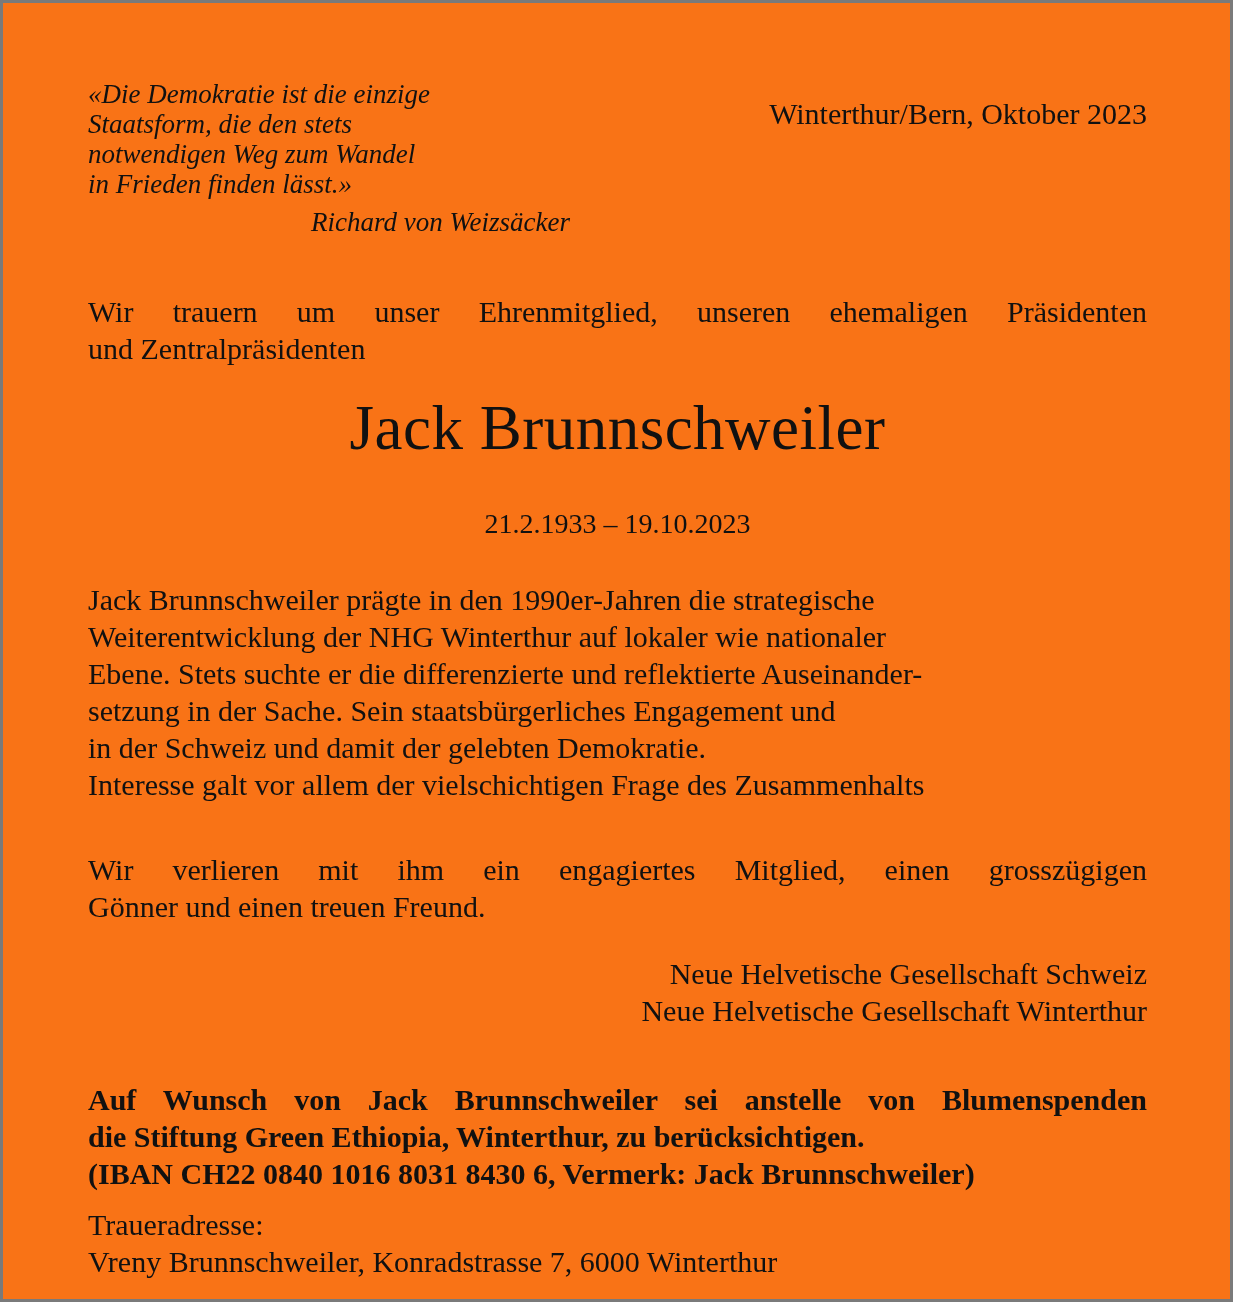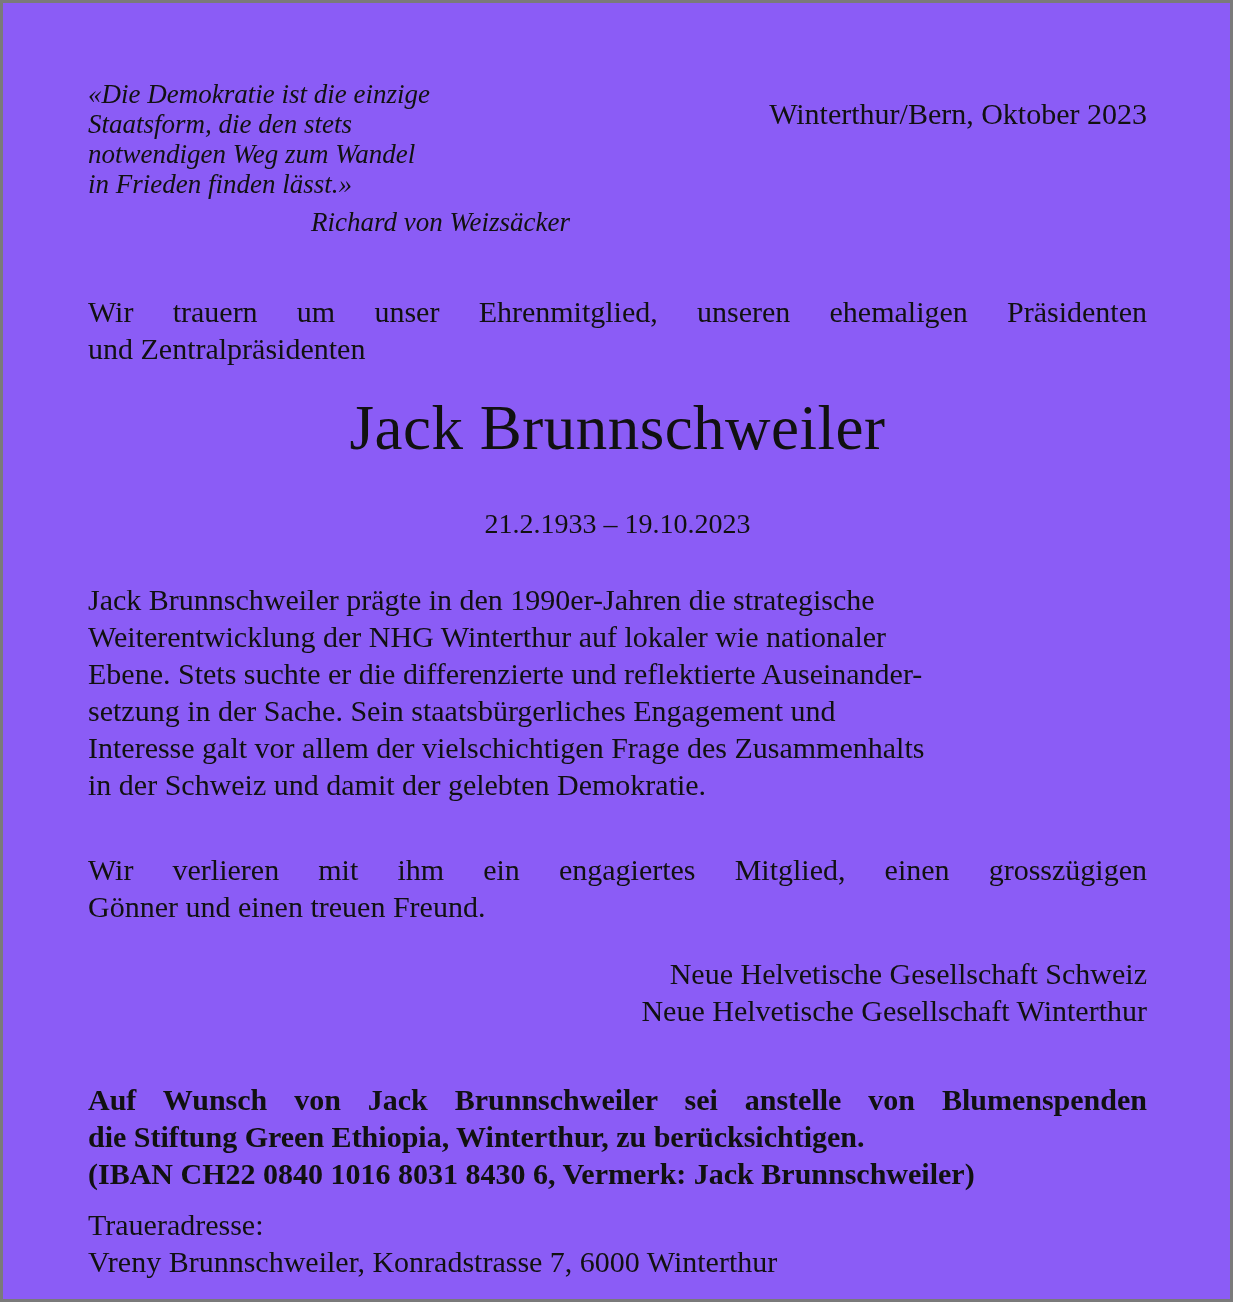--- a/index.html
+++ b/index.html
@@ -6,21 +6,21 @@
     margin: 0;
     padding: 0;
     background: #ffffff;
   }
   .page {
     position: relative;
     width: 1233px;
     height: 1302px;
     box-sizing: border-box;
     border: 3px solid #7a7a7a;
-    background: #8b5cf6;
+    background: #f97316;
     font-family: "Liberation Serif", "DejaVu Serif", serif;
     color: #111111;
     padding: 76px 83px 0 85px;
     overflow: hidden;
   }
   .header-row {
     display: flex;
     justify-content: space-between;
     align-items: flex-start;
   }
@@ -110,22 +110,22 @@
 
   <h1 class="deceased-name">Jack Brunnschweiler</h1>
 
   <div class="life-dates">21.2.1933 – 19.10.2023</div>
 
   <div class="para para-main">
     <div class="line">Jack Brunnschweiler prägte in den 1990er-Jahren die strategische</div>
     <div class="line">Weiterentwicklung der NHG Winterthur auf lokaler wie nationaler</div>
     <div class="line">Ebene. Stets suchte er die differenzierte und reflektierte Auseinander-</div>
     <div class="line">setzung in der Sache. Sein staatsbürgerliches Engagement und</div>
+    <div class="line">in der Schweiz und damit der gelebten Demokratie.</div>
     <div class="line">Interesse galt vor allem der vielschichtigen Frage des Zusammenhalts</div>
-    <div class="line">in der Schweiz und damit der gelebten Demokratie.</div>
   </div>
 
   <div class="para para-loss">
     <div class="line stretch">Wir verlieren mit ihm ein engagiertes Mitglied, einen grosszügigen</div>
     <div class="line">Gönner und einen treuen Freund.</div>
   </div>
 
   <div class="signatories">
     <div class="line">Neue Helvetische Gesellschaft Schweiz</div>
     <div class="line">Neue Helvetische Gesellschaft Winterthur</div>

